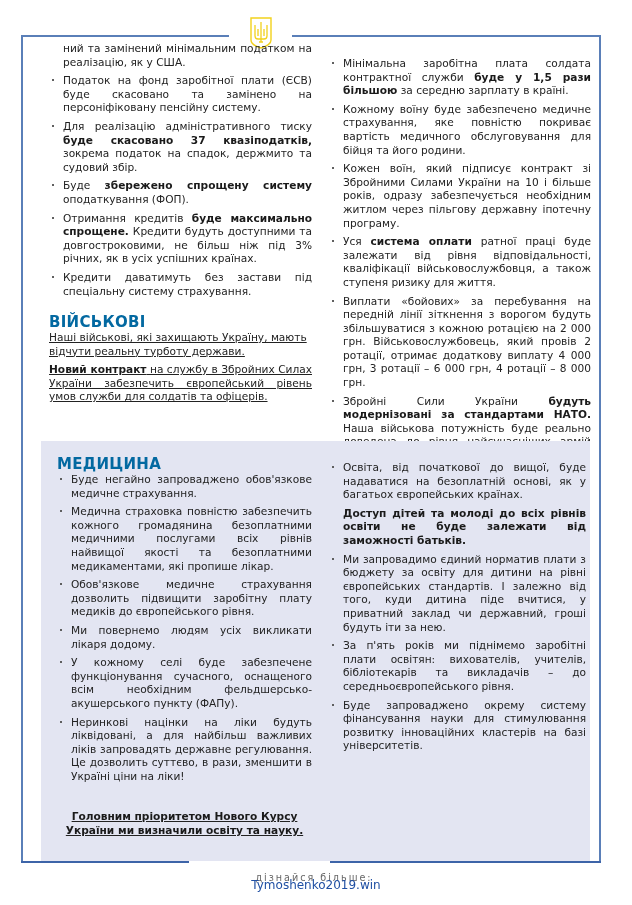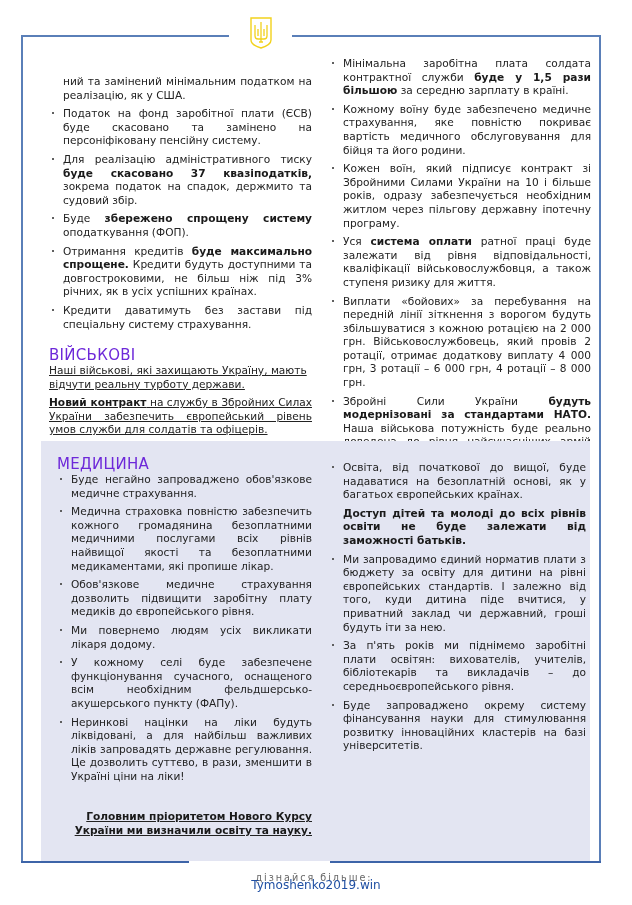--- a/index.html
+++ b/index.html
@@ -14,23 +14,23 @@
     .emblem { position: absolute; left: 249px; top: 16px; width: 24px; height: 34px; }
     .gray-box { position: absolute; left: 41px; top: 441px; width: 549px; height: 420px; background: #e3e5f2; }
     .col { position: absolute; font-size: 10.6px; line-height: 13.6px; }
     .col ul { list-style: none; margin: 0; padding: 0; }
     .col li { position: relative; padding-left: 14px; margin-bottom: 5px; text-align: justify; }
     .col li::before { content: "·"; position: absolute; left: 2px; top: 0; color: #555; font-weight: bold; }
     .col li.cont { padding-left: 14px; }
     .col li.cont::before { content: ""; }
     .col li.nobullet::before { content: ""; }
     b { font-weight: bold; color: #1a1a1a; }
-    h2 { margin: 0; color: #6d28d9; font-size: 15px; line-height: 18px; font-weight: normal; letter-spacing: 0.3px; }
+    h2 { margin: 0; color: #0369a1; font-size: 15px; line-height: 18px; font-weight: bold; letter-spacing: 0.3px; }
     p { margin: 0 0 5px 0; text-align: justify; text-decoration: underline; }
-    .c1 { left: 49px; top: 75px; width: 263px; }
+    .c1 { left: 49px; top: 42px; width: 263px; }
     .c2 { left: 329px; top: 57px; width: 262px; }
     .c3 { left: 57px; top: 455px; width: 255px; }
     .c4 { left: 329px; top: 461px; width: 257px; }
     .footer-label { position: absolute; left: 0; width: 628px; top: 872px; text-align: center; font-size: 9.6px; letter-spacing: 2px; color: #666; }
     .footer-link { position: absolute; left: 0; width: 632px; top: 878px; text-align: center; font-size: 12px; font-weight: normal; color: #1f4fa3; }
   </style>
 </head>
 <body>
 
 <div class="frame-top-l"></div>
@@ -77,21 +77,21 @@
   <h2>МЕДИЦИНА</h2>
   <ul>
     <li><span>Буде негайно запроваджено обов'язкове медичне страхування.</span></li>
     <li><span>Медична страховка повністю забезпечить кожного громадянина безоплатними медичними послугами всіх рівнів найвищої якості та безоплатними медикаментами, які пропише лікар.</span></li>
     <li><span>Обов'язкове медичне страхування дозволить підвищити заробітну плату медиків до європейського рівня.</span></li>
     <li><span>Ми повернемо людям усіх викликати лікаря додому.</span></li>
     <li><span>У кожному селі буде забезпечене функціонування сучасного, оснащеного всім необхідним фельдшерсько-акушерського пункту (ФАПу).</span></li>
     <li><span>Неринкові націнки на ліки будуть ліквідовані, а для найбільш важливих ліків запровадять державне регулювання. Це дозволить суттєво, в рази, зменшити в Україні ціни на ліки!</span></li>
   </ul>
   <div style="height:22px"></div>
-  <p style="text-align:right"><b>Головним пріоритетом Нового Курсу України ми визначили освіту та науку.</b></p>
+  <p style="text-align:center"><b>Головним пріоритетом Нового Курсу України ми визначили освіту та науку.</b></p>
 </div>
 
 <div class="col c4">
   <ul>
     <li><span>Освіта, від початкової до вищої, буде надаватися на безоплатній основі, як у багатьох європейських країнах.</span></li>
     <li class="nobullet"><b>Доступ дітей та молоді до всіх рівнів освіти не буде залежати від заможності батьків.</b></li>
     <li><span>Ми запровадимо єдиний норматив плати з бюджету за освіту для дитини на рівні європейських стандартів. І залежно від того, куди дитина піде вчитися, у приватний заклад чи державний, гроші будуть іти за нею.</span></li>
     <li><span>За п'ять років ми піднімемо заробітні плати освітян: вихователів, учителів, бібліотекарів та викладачів – до середньоєвропейського рівня.</span></li>
     <li><span>Буде запроваджено окрему систему фінансування науки для стимулювання розвитку інноваційних кластерів на базі університетів.</span></li>
   </ul>

